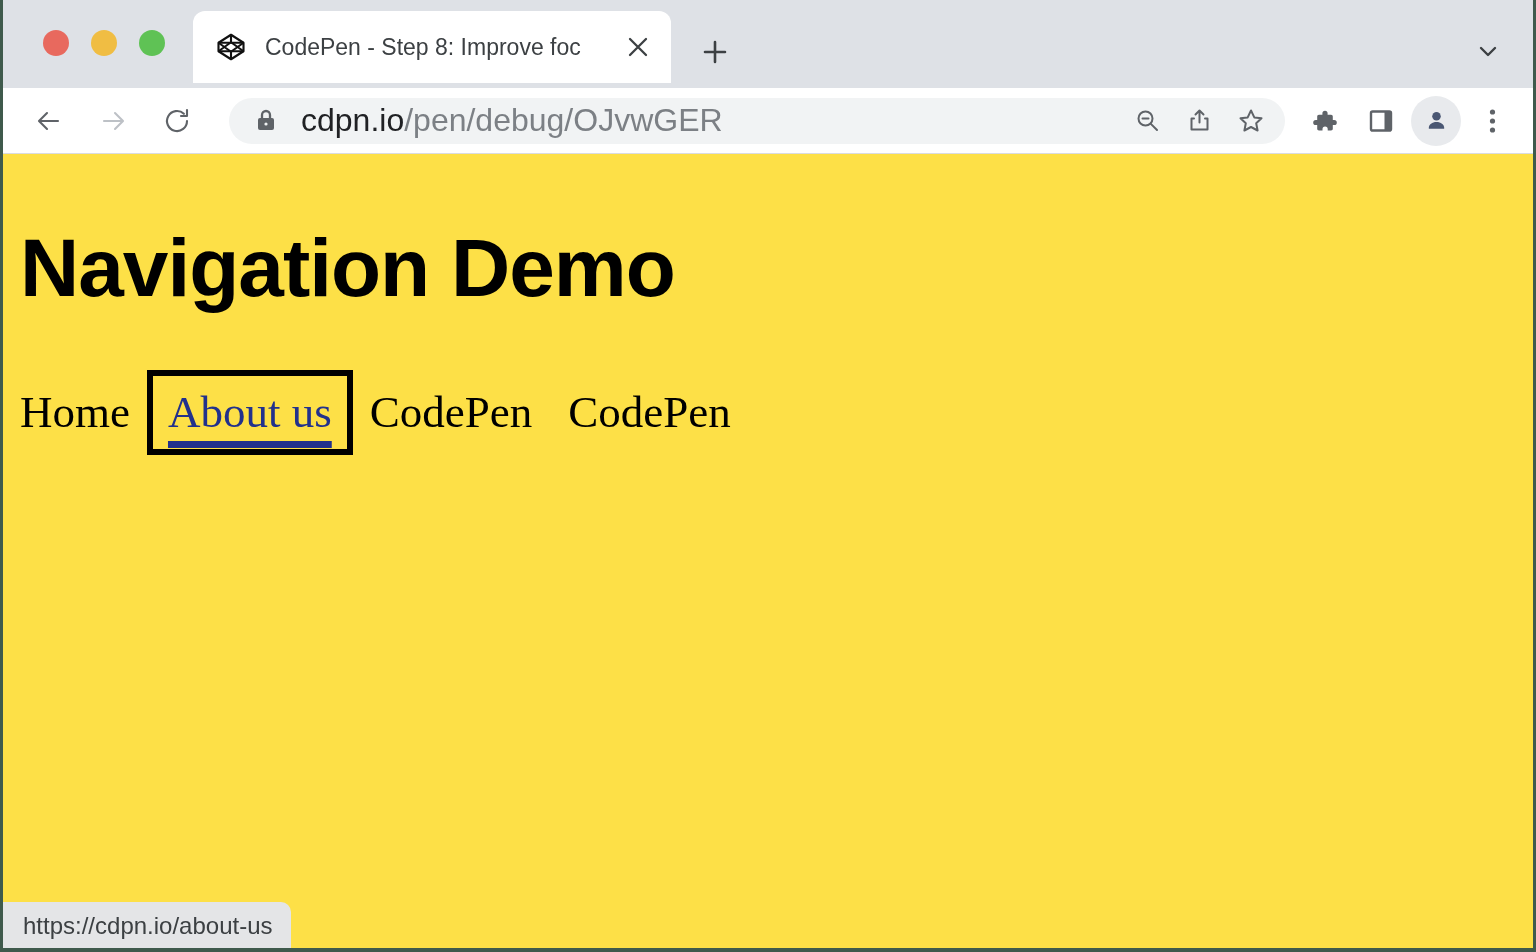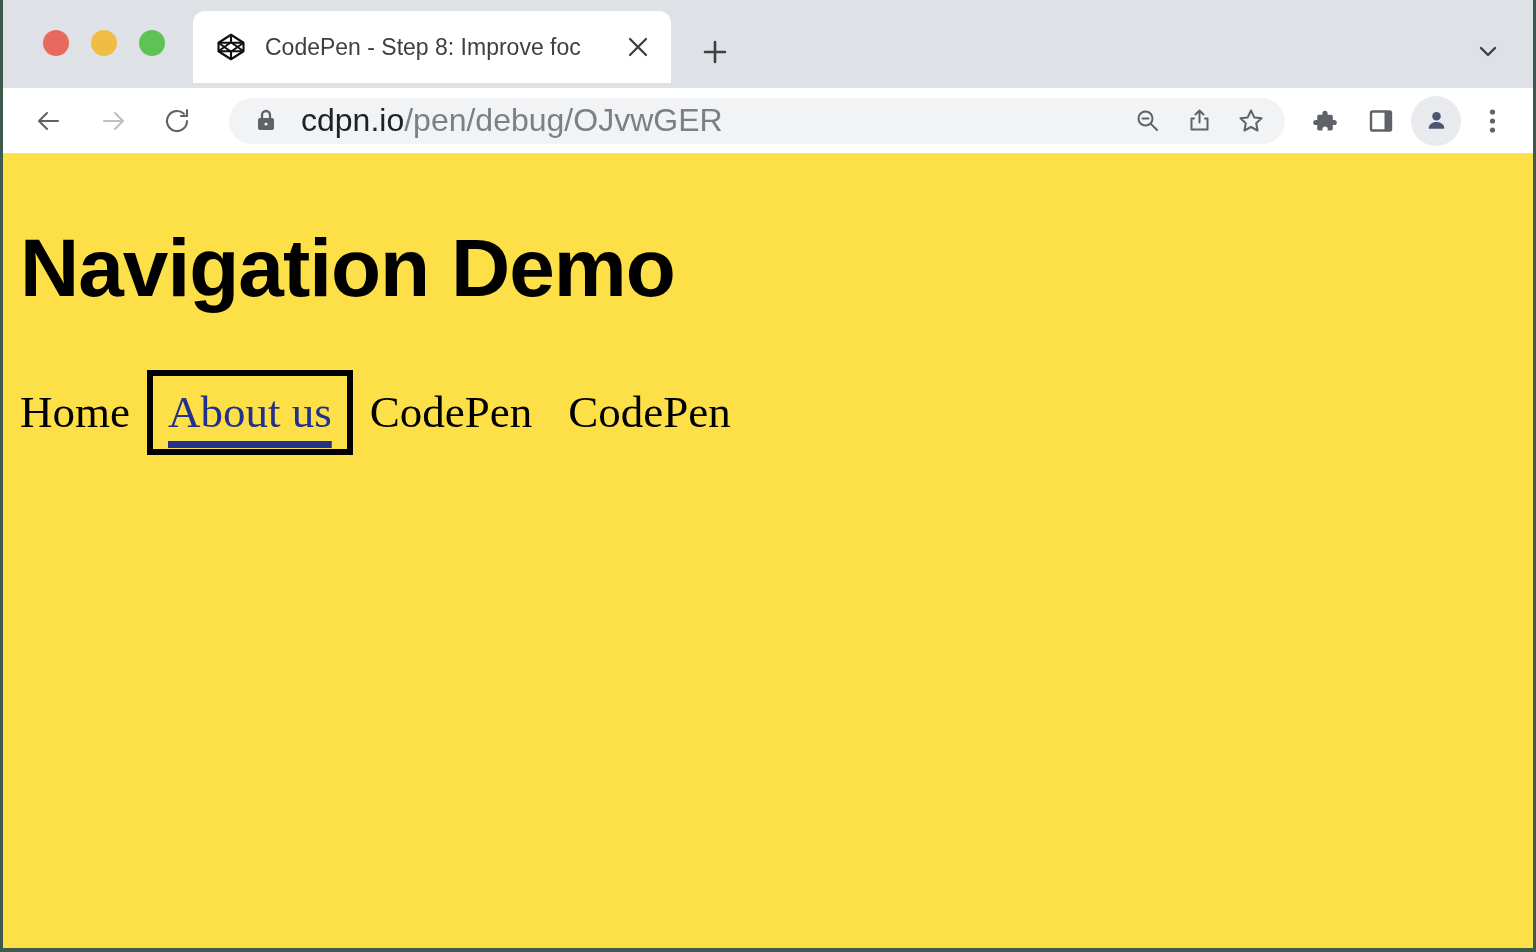--- a/index.html
+++ b/index.html
@@ -362,15 +362,16 @@
     <nav class="nav">
       <a class="nav-link" href="#">Home</a>
       <span class="nav-gap"></span>
       <a class="nav-link focused" href="#">About us</a>
       <span class="nav-gap"></span>
       <a class="nav-link" href="#">CodePen</a>
       <span class="nav-gap"></span>
       <a class="nav-link" href="#">CodePen</a>
     </nav>
 
+    <div class="statusbar">https://cdpn.io/about-us</div>
   </div>
 
 </div>
 
 </body></html>

